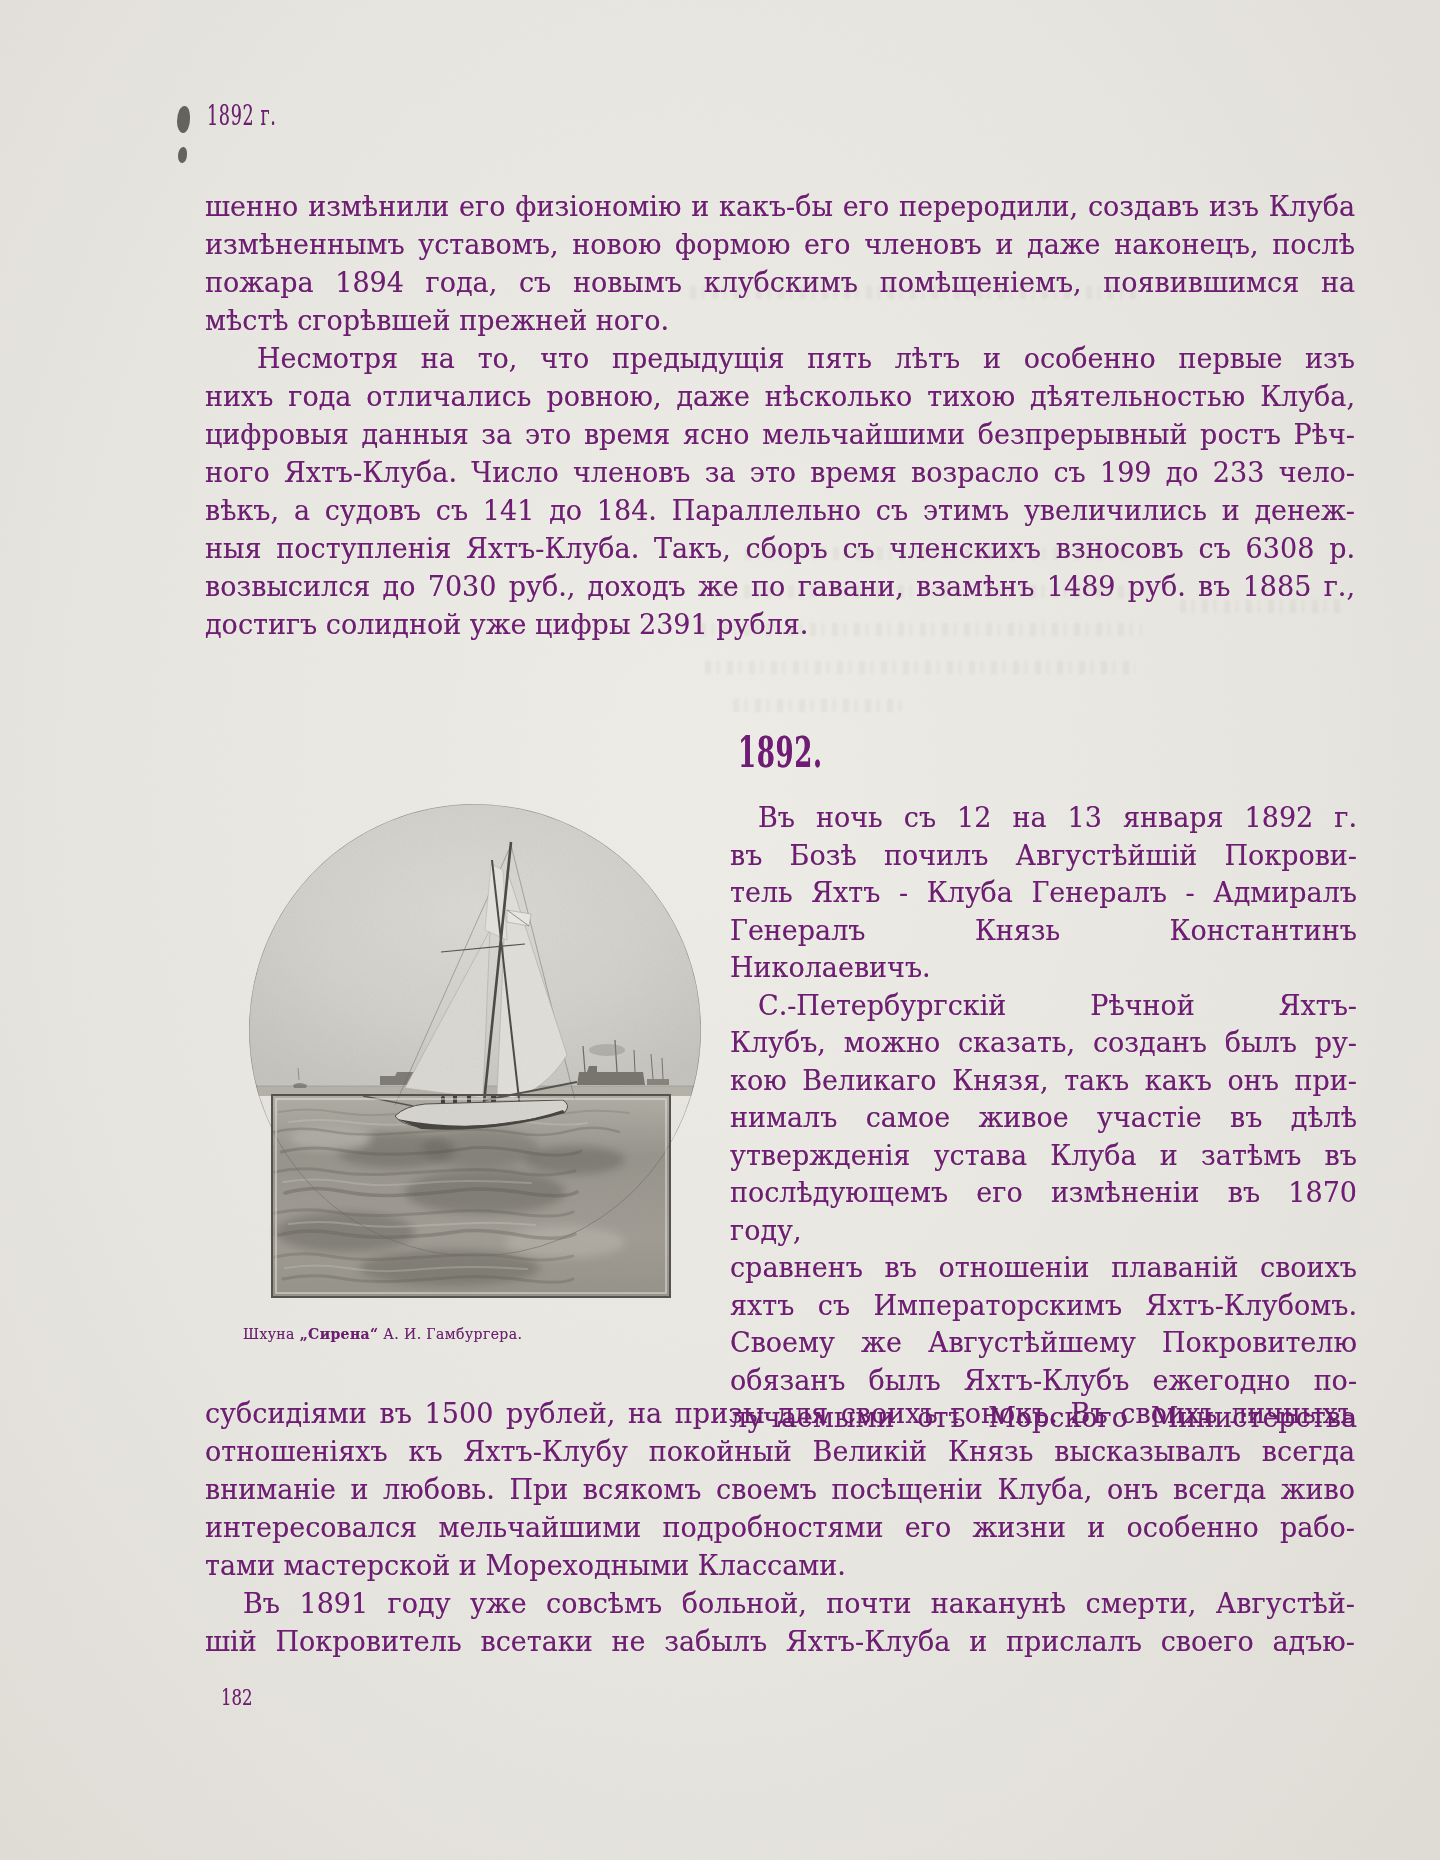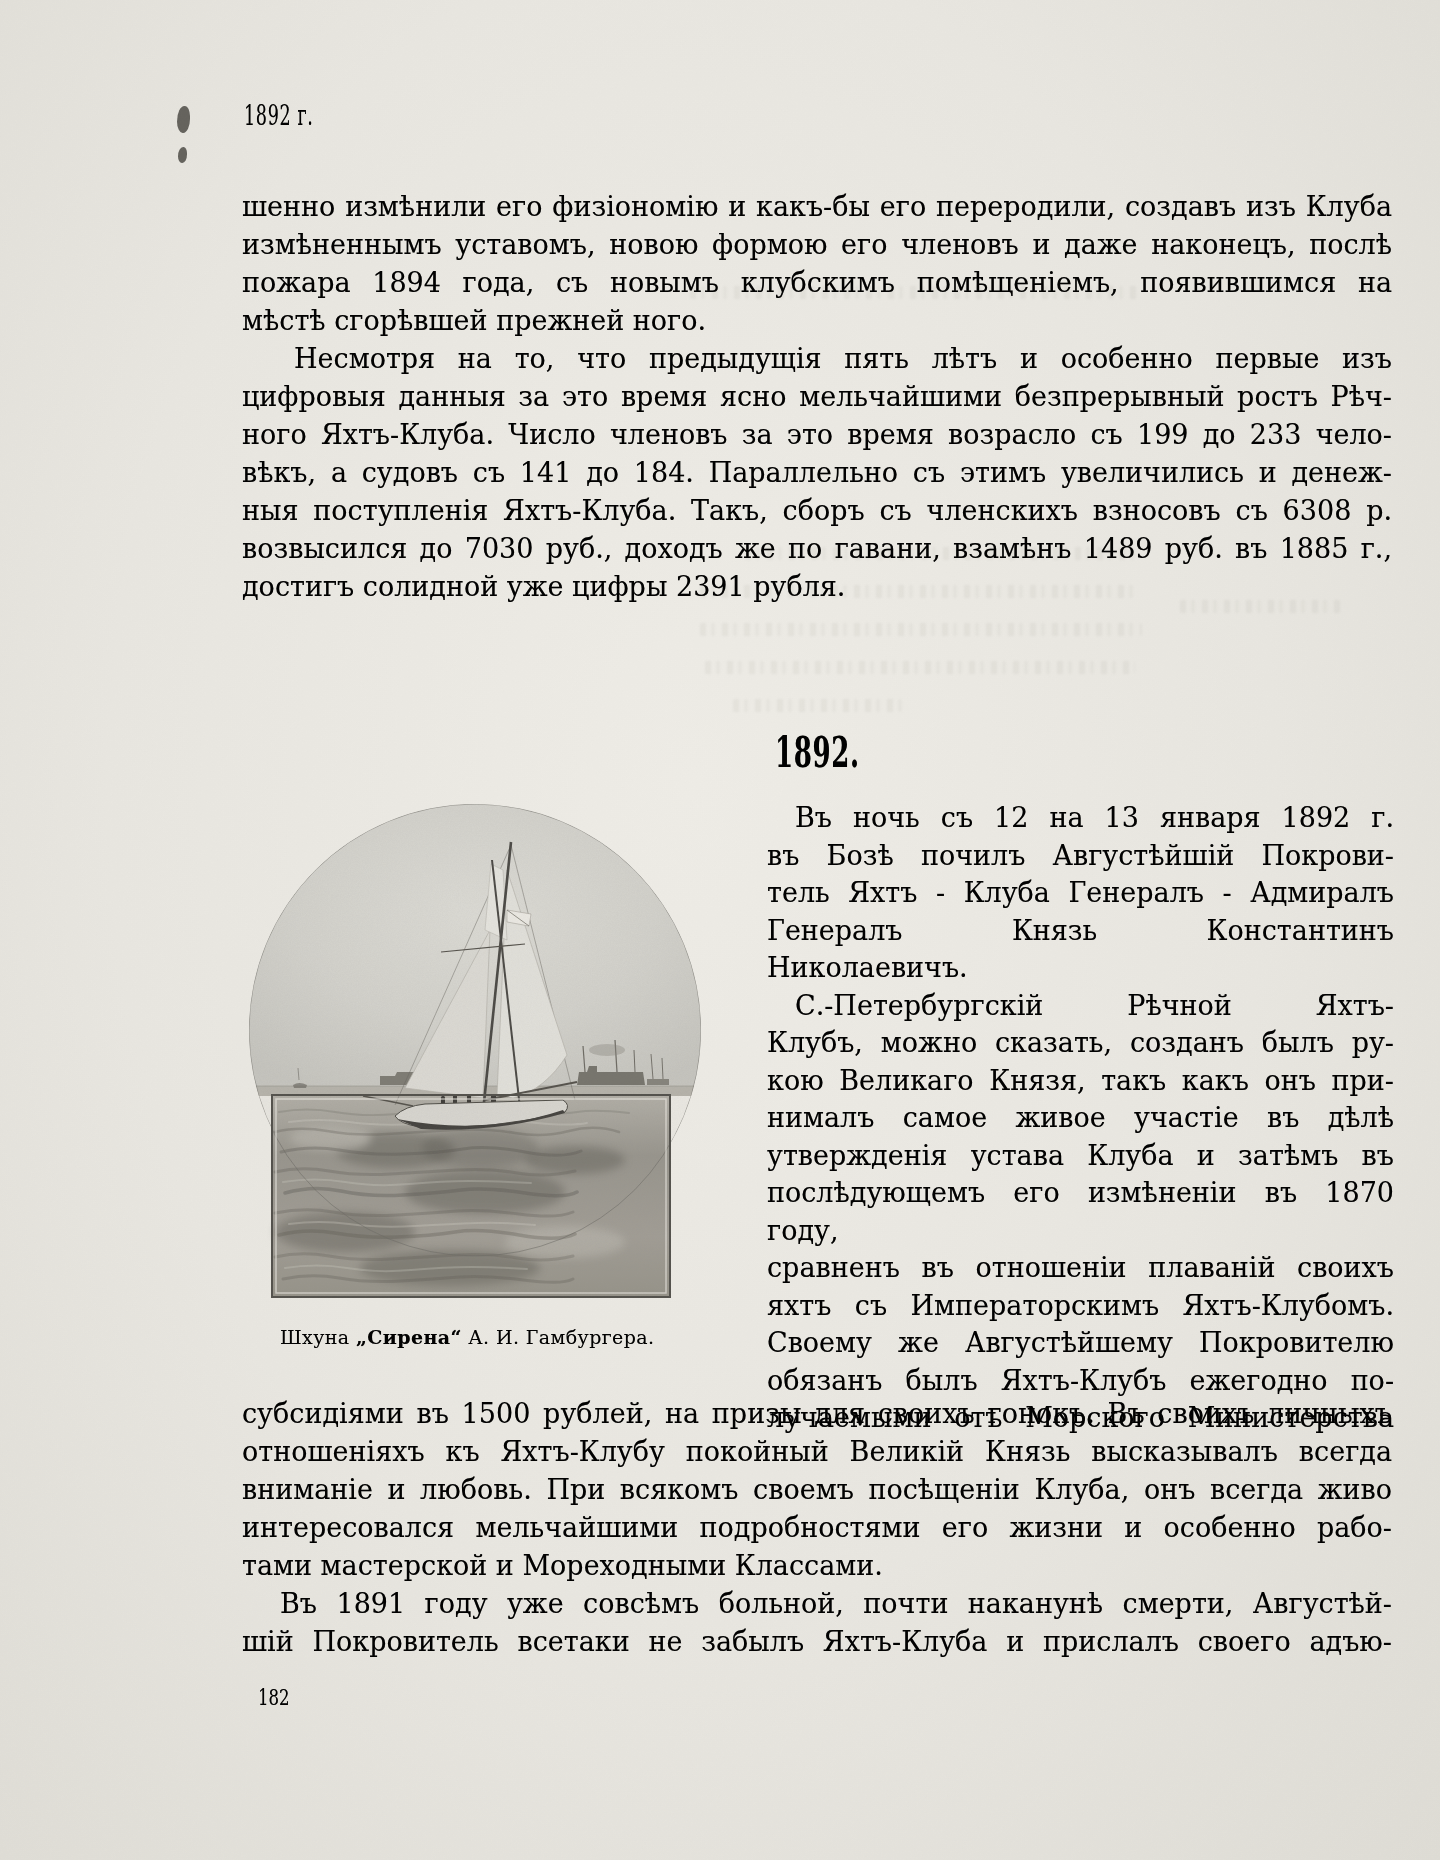--- a/index.html
+++ b/index.html
@@ -6,34 +6,34 @@
   body{
     width:1440px;height:1860px;position:relative;overflow:hidden;
     background:#e9e7e1;
     background-image:
       radial-gradient(ellipse at 48% 42%, #eeece6 0%, #e8e6e0 55%, #dedcd5 100%),
       linear-gradient(to right, rgba(120,115,100,0) 94%, rgba(120,115,100,.10) 100%);
     font-family:"DejaVu Serif", serif;
     color:#2b2a26;
   }
   .abs{position:absolute;}
-  .ink{color:#000000; text-shadow:0 0 .6px rgba(43,42,38,.45);margin-left:37px;}
+  .ink{color:#701a75; text-shadow:0 0 .6px rgba(43,42,38,.45);}
   
   .jlines{font-size:27px; line-height:38px;}
   .jlines .tline{text-align:justify; text-align-last:justify; white-space:normal;}
   .jlines.ragged-last .tline:last-child{text-align-last:left;}
   .indent52 .tline:first-child{text-indent:52px;}
   .indent38 .tline:first-child{text-indent:38px;}
   .col{font-size:27px; line-height:37.5px;}
   .col .tline:nth-child(1), .col .tline:nth-child(5){text-indent:28px;}
   .col .tline:nth-child(4){text-align-last:left;}
   .header-year{font-size:27px; letter-spacing:1px;}
   .squeeze{display:inline-block; transform-origin:0 50%;}
   .sec-heading{font-size:42px; font-weight:bold; letter-spacing:1px;}
-  .caption{font-size:19px; letter-spacing:.4px;}
+  .caption{font-size:14px; letter-spacing:.4px;}
   .caption b{font-weight:bold;}
   .pagenum{font-size:23px;}
   
   .ghost{
     position:absolute;height:13px;border-radius:2px;
     background:repeating-linear-gradient(90deg,
       rgba(125,122,112,.45) 0 6px, rgba(125,122,112,0) 6px 11px,
       rgba(125,122,112,.30) 11px 15px, rgba(125,122,112,0) 15px 22px);
     opacity:.17; filter:blur(1.2px);
   }
@@ -61,20 +61,21 @@
 
 <div class="abs ink" style="left:205px; top:188px; width:1150px;">
   <div class="jlines ragged-last">
       <div class="tline">шенно измѣнили его физіономію и какъ-бы его переродили, создавъ изъ Клуба</div>
       <div class="tline">измѣненнымъ уставомъ, новою формою его членовъ и даже наконецъ, послѣ</div>
       <div class="tline">пожара 1894 года, съ новымъ клубскимъ помѣщеніемъ, появившимся на</div>
       <div class="tline">мѣстѣ сгорѣвшей прежней ного.</div>
     </div>
   <div class="jlines ragged-last indent52">
       <div class="tline">Несмотря на то, что предыдущія пять лѣтъ и особенно первые изъ</div>
+      <div class="tline">нихъ года отличались ровною, даже нѣсколько тихою дѣятельностью Клуба,</div>
       <div class="tline">цифровыя данныя за это время ясно мельчайшими безпрерывный ростъ Рѣч-</div>
       <div class="tline">ного Яхтъ-Клуба. Число членовъ за это время возрасло съ 199 до 233 чело-</div>
       <div class="tline">вѣкъ, а судовъ съ 141 до 184. Параллельно съ этимъ увеличились и денеж-</div>
       <div class="tline">ныя поступленія Яхтъ-Клуба. Такъ, сборъ съ членскихъ взносовъ съ 6308 р.</div>
       <div class="tline">возвысился до 7030 руб., доходъ же по гавани, взамѣнъ 1489 руб. въ 1885 г.,</div>
       <div class="tline">достигъ солидной уже цифры 2391 рубля.</div>
     </div>
 </div>
 
 <div class="abs sec-heading ink" style="left:738px; top:728px;">

